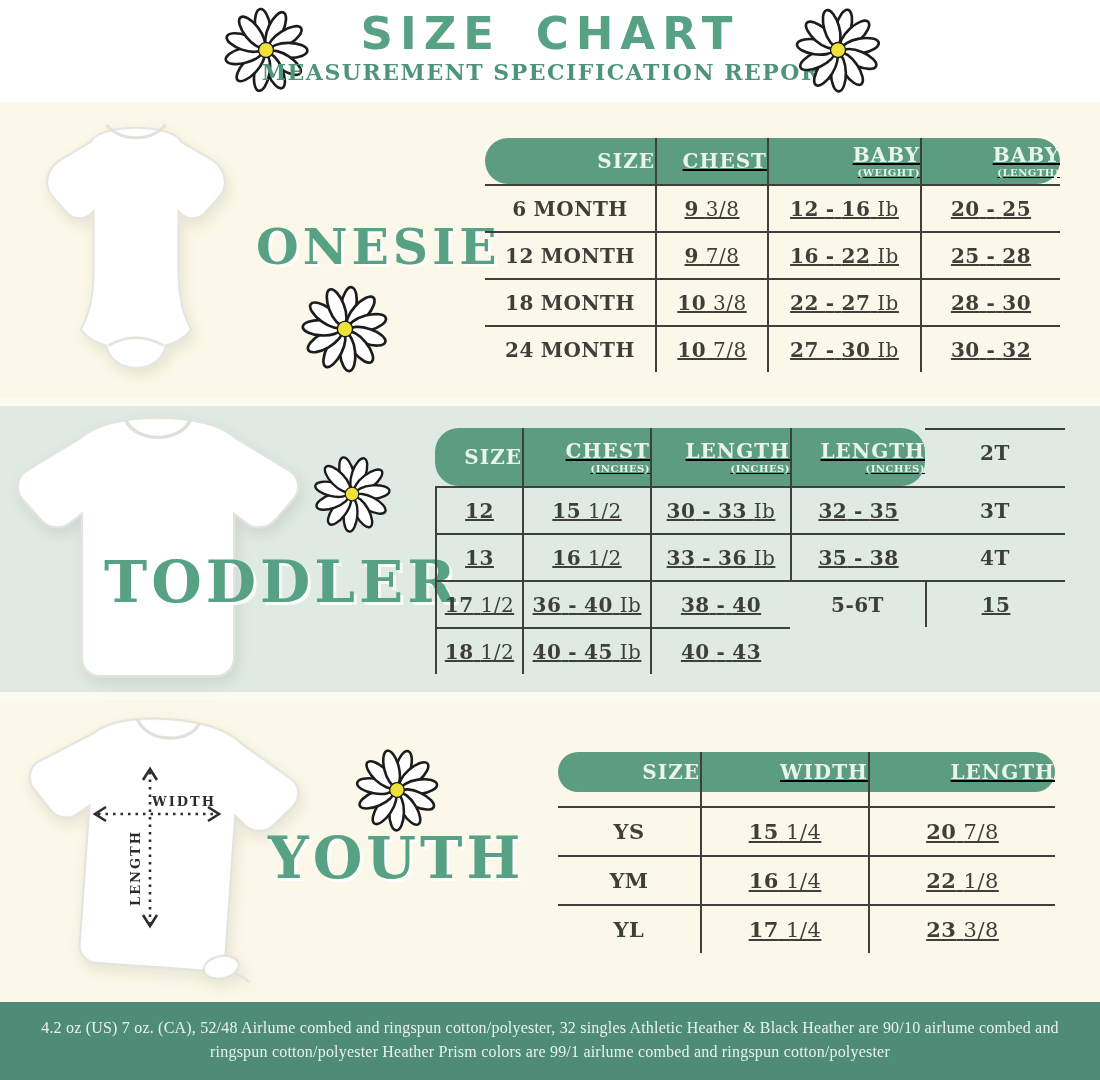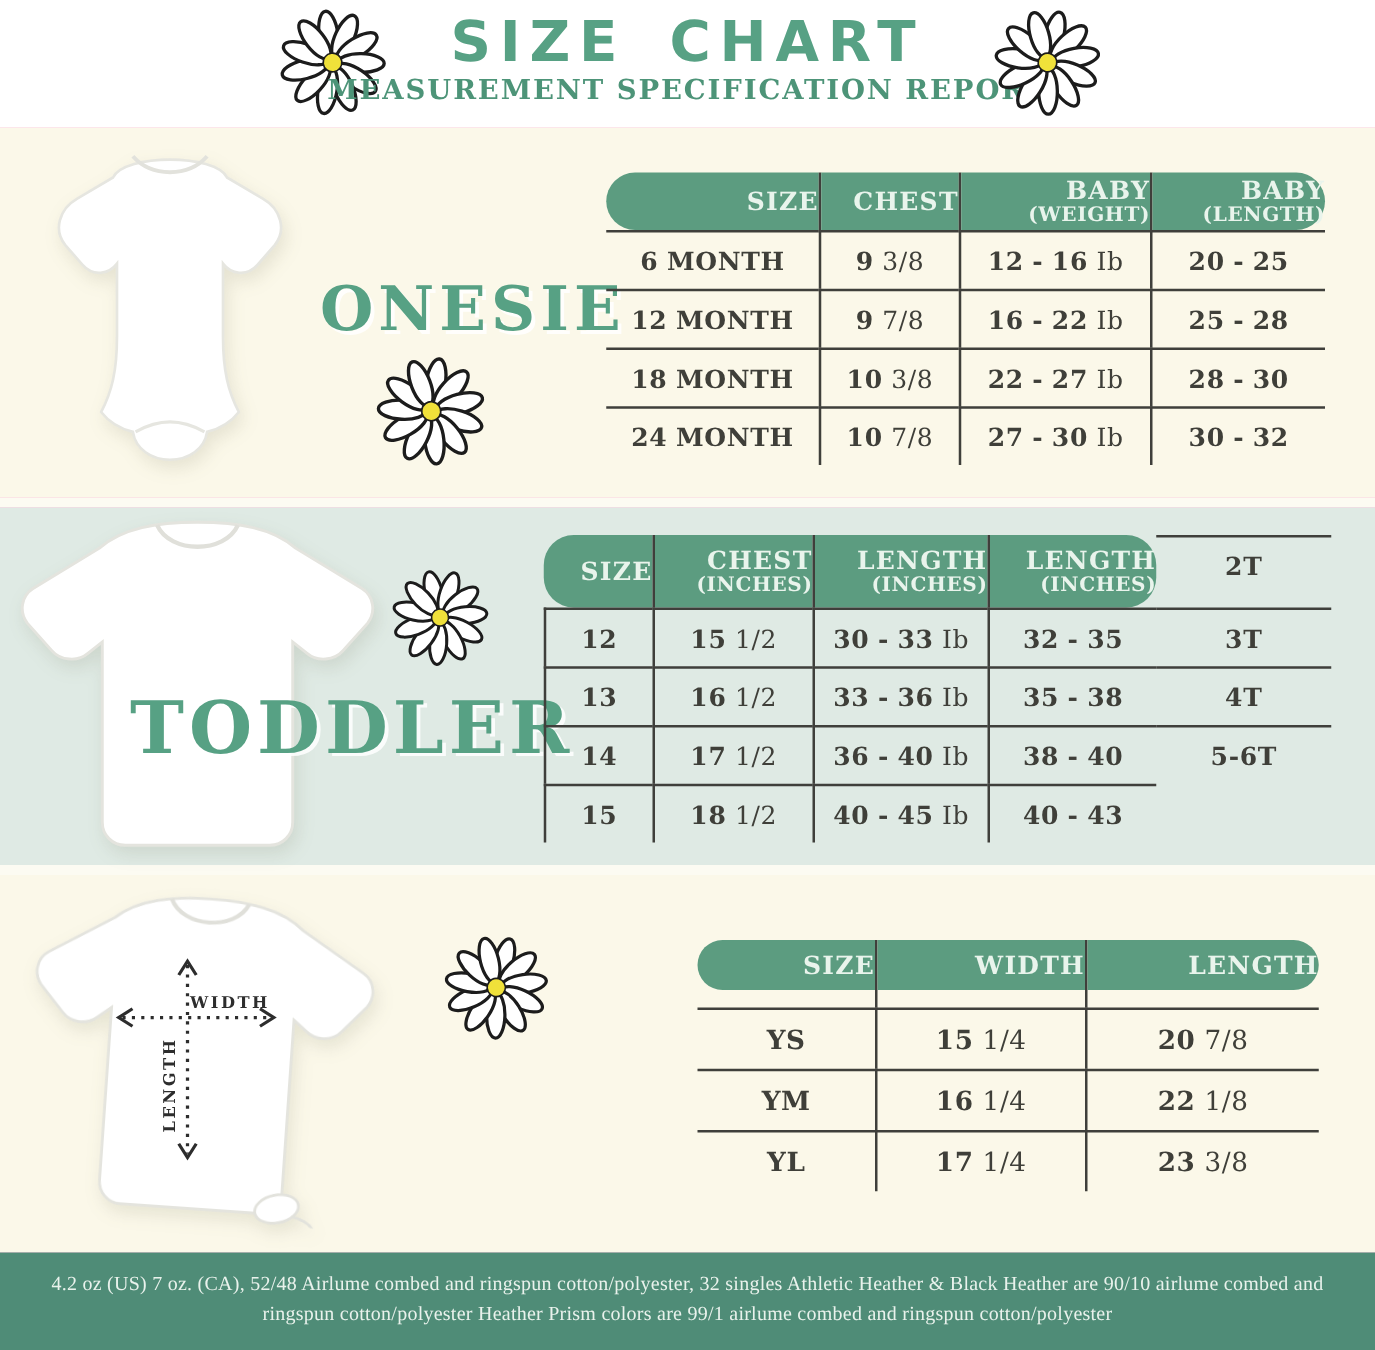--- a/index.html
+++ b/index.html
@@ -56,29 +56,29 @@
   .hcell{display:flex;align-items:stretch;}
   .t1 .hcell{height:46px;}
   .t2 .hcell{height:58px;}
   .t3 .hcell{height:54px;align-items:flex-start;}
   .pill{flex:1;display:flex;flex-direction:column;justify-content:center;align-items:flex-end;
         background:var(--th-green,#5c9c80);}
   .t3 .pill{flex:none;width:100%;height:40px;}
   .hcell.first .pill{border-radius:24px 0 0 24px;}
   .hcell.last .pill{border-radius:0 24px 24px 0;}
   .pl-main{font-weight:700;font-size:20px;line-height:1.12;letter-spacing:1px;color:var(--header-text,#e9f4ec);}
-  .pl-sub{font-weight:700;font-size:16px;line-height:1.1;letter-spacing:0.5px;color:var(--header-text,#e9f4ec);}
+  .pl-sub{font-weight:700;font-size:10px;line-height:1.1;letter-spacing:0.5px;color:var(--header-text,#e9f4ec);}
 
   .bcell{display:flex;align-items:center;justify-content:center;
          border-top:2px solid var(--line,#3f3f3b);
          font-size:20px;letter-spacing:0.5px;color:var(--text-dark,#3f3f39);white-space:nowrap;}
   .t1 .bcell{height:45px;}
   .t2 .bcell{height:45px;}
   .t3 .bcell{height:47px;font-size:21px;}
-  .bl{border-left:2px solid var(--line,#3f3f3b);}
+  .bl{border-left:2px solid var(--line,#3f3f3b);text-decoration:underline;}
   .b{font-weight:700;}
   .r{font-weight:400;}
 
   
   .footer{position:relative;width:1100px;height:78px;background:var(--footer-green,#4f8c77);}
   .footer-text{position:absolute;left:30px;top:14px;width:1040px;text-align:center;
                font-family:"Liberation Serif",serif;font-size:16px;line-height:1.5;
                color:#e9f2ec;letter-spacing:0.2px;margin:0;}
   .hidden-defs{position:absolute;width:0;height:0;overflow:hidden;}
 </style>
@@ -239,23 +239,20 @@
         </div>
         <div class="bcell bl">
           <span class="b">13</span>
         </div>
         <div class="bcell bl"><span class="b">16</span>&nbsp;<span class="r">1/2</span></div>
         <div class="bcell bl"><span class="b">33</span>&nbsp;<span class="b">-</span>&nbsp;<span class="b">36</span>&nbsp;<span class="r">Ib</span></div>
         <div class="bcell bl"><span class="b">35</span>&nbsp;<span class="b">-</span>&nbsp;<span class="b">38</span></div>
         <div class="bcell">
           <span class="b">4T</span>
         </div>
-        <div class="bcell bl">
-          <span class="b">14</span>
-        </div>
         <div class="bcell bl"><span class="b">17</span>&nbsp;<span class="r">1/2</span></div>
         <div class="bcell bl"><span class="b">36</span>&nbsp;<span class="b">-</span>&nbsp;<span class="b">40</span>&nbsp;<span class="r">Ib</span></div>
         <div class="bcell bl"><span class="b">38</span>&nbsp;<span class="b">-</span>&nbsp;<span class="b">40</span></div>
         <div class="bcell">
           <span class="b">5-6T</span>
         </div>
         <div class="bcell bl">
           <span class="b">15</span>
         </div>
         <div class="bcell bl"><span class="b">18</span>&nbsp;<span class="r">1/2</span></div>
@@ -278,20 +275,21 @@
       <path class="measure-head" d="M51,155 L58,166 L65,155"></path>
       <line class="measure-line" x1="6" y1="54" x2="124" y2="54"></line>
       <path class="measure-head" d="M14,47 L3,54 L14,61"></path>
       <path class="measure-head" d="M116,47 L127,54 L116,61"></path>
       <text class="measure-text" x="92" y="46" text-anchor="middle">WIDTH</text>
       <text class="measure-text" x="48" y="108" text-anchor="middle" transform="rotate(-90 48 108)">LENGTH</text>
     </svg>
     <svg class="daisy" id="daisy-youth">
         <use href="#daisy-sym"></use>
       </svg>
+    <div class="sec-title" id="title-youth">YOUTH</div>
     <div class="size-table t3">
         <div class="hcell first">
           <div class="pill">
             <span class="pl-main">SIZE</span>
           </div>
         </div>
         <div class="hcell bl">
           <div class="pill">
             <span class="pl-main">WIDTH</span>
           </div>

